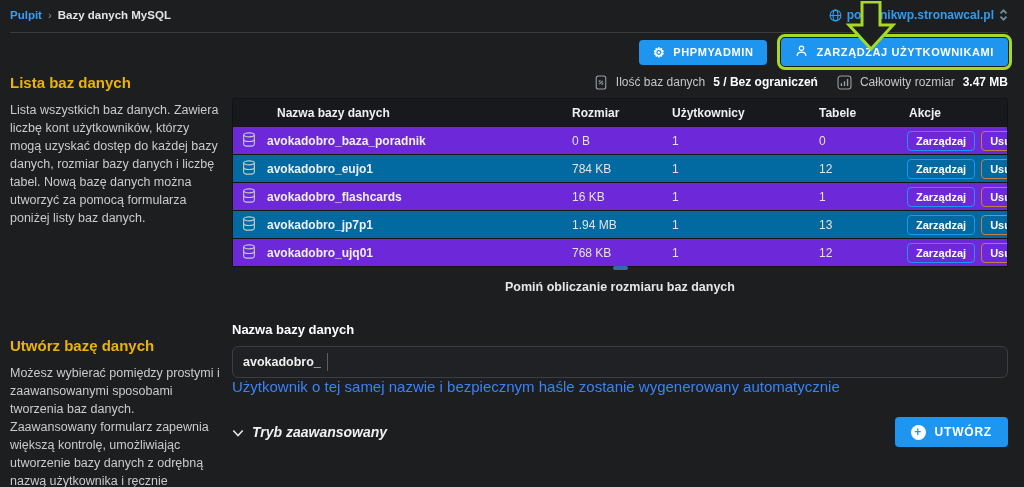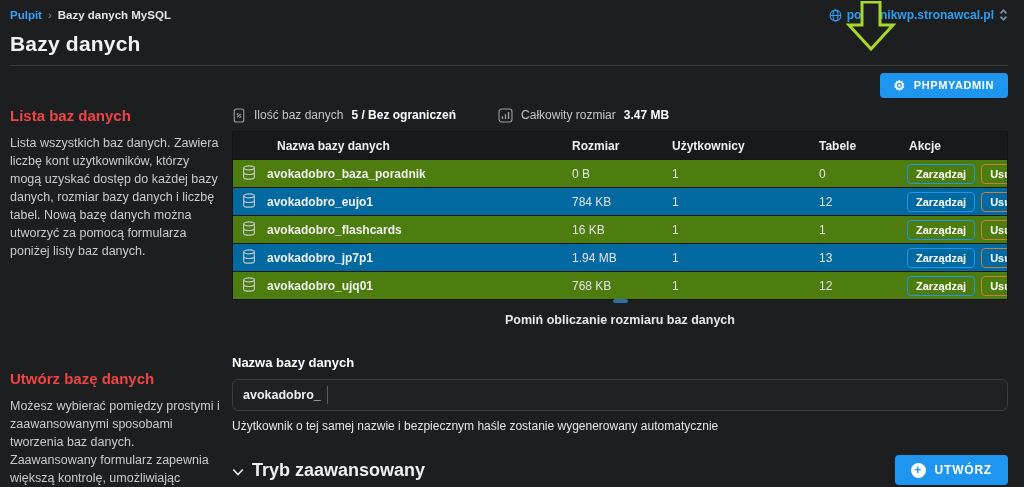--- a/index.html
+++ b/index.html
@@ -37,39 +37,39 @@
   .gear-glyph { font-size: 13px; line-height: 1; }
 
   
   .annotation-arrow { position: absolute; left: 846px; top: 1px; pointer-events: none; }
 
   
   .main { display: flex; gap: 10px; margin-top: 2px; }
   .left-col { width: 212px; flex: 0 0 212px; }
   .right-col { flex: 1; min-width: 0; }
 
-  .section-heading { font-size: 15px; font-weight: bold; color: #ef4444; margin-top: 4px; }
+  .section-heading { font-size: 15px; font-weight: bold; color: #eab308; margin-top: 4px; }
   .section-desc { font-size: 12.5px; color: #cbcbcb; line-height: 18px; margin-top: 10px; }
   .create-block { margin-top: 110px; }
 
   
-  .stats-row { display: flex; justify-content: flex-start; align-items: center; gap: 42px; height: 20px; margin-top: 2px; }
+  .stats-row { display: flex; justify-content: flex-end; align-items: center; gap: 19px; height: 20px; margin-top: 2px; }
   .stat { display: flex; align-items: center; gap: 8px; font-size: 12px; color: #c6c6c6; }
   .stat b { color: #ffffff; font-weight: bold; }
   .stat svg { display: block; }
 
   
   .db-table { margin-top: 6px; border: 1px solid #121316; border-radius: 2px; }
   .t-row, .t-head {
     display: grid;
     grid-template-columns: 1fr 100px 147px 90px 106px;
     align-items: center;
   }
   .t-head { background: #17191d; height: 27px; font-size: 12px; font-weight: bold; color: #f0f0f0; }
-  .t-row { height: 28px; background: #4d7c0f; font-size: 12px; color: #e4e4e4; border-top: 1px solid #151619; }
+  .t-row { height: 28px; background: #6d28d9; font-size: 12px; color: #e4e4e4; border-top: 1px solid #151619; }
   .t-row.alt { background: #0369a1; }
   .cell { padding: 0 8px; white-space: nowrap; overflow: hidden; }
   .cell-name { display: flex; align-items: center; gap: 10px; font-weight: bold; color: #f0f0f0; }
   .cell-name svg { flex: 0 0 auto; }
   .cell-actions { display: flex; gap: 6px; padding: 0 6px; }
   .btn-outline {
     background: transparent; color: #fff; font-size: 11px; font-weight: bold;
     border-radius: 4px; padding: 3px 8px; cursor: pointer;
     font-family: "Liberation Sans", sans-serif;
   }
@@ -83,24 +83,24 @@
 
   
   .create-form { margin-top: 28px; }
   .field-label { font-size: 13px; font-weight: bold; color: #ffffff; }
   .fake-input {
     margin-top: 9px; height: 32px; background: #202124; border: 1px solid #3a3d42; border-radius: 6px;
     display: flex; align-items: center; padding: 15px 10px; cursor: text;
   }
   .fake-input .prefix { font-size: 12.5px; font-weight: bold; color: #f0f0f0; }
   .fake-input .caret { width: 1px; height: 18px; background: #5a5d63; margin-left: 6px; }
-  .helper-text { margin-top: 8px; font-size: 12px; color: #e5e5e5; }
+  .helper-text { font-size: 15px; color: #3b82f6; }
 
   .form-bottom { display: flex; justify-content: space-between; align-items: center; margin-top: 22px; }
-  .advanced-toggle { display: flex; align-items: center; gap: 8px; font-size: 18px; font-weight: bold; color: #f0f0f0; cursor: pointer; }
+  .advanced-toggle { display: flex; align-items: center; gap: 8px; font-size: 14px; font-weight: bold; color: #f0f0f0; cursor: pointer; font-style: italic; }
   .btn-create {
     background: #1e96f0; color: #fff; border: none; border-radius: 4px;
     font-size: 12px; font-weight: bold; letter-spacing: .8px;
     padding: 0 16px; height: 30px; display: inline-flex; align-items: center; gap: 9px; cursor: pointer;
     font-family: "Liberation Sans", sans-serif;
   }
   .plus-circle {
     width: 15px; height: 15px; border-radius: 50%; background: #ffffff; color: #1e96f0;
     display: inline-flex; align-items: center; justify-content: center;
     font-size: 12px; font-weight: bold; line-height: 1;
@@ -128,33 +128,41 @@
       <span>poradnikwp.stronawcal.pl</span>
       <span>
         <svg width="9" height="12" viewBox="0 0 10 14" fill="none" stroke="#6f90a8" stroke-width="2">
           <path d="M1.5 5 L5 1.5 L8.5 5"></path>
           <path d="M1.5 9 L5 12.5 L8.5 9"></path>
         </svg>
       </span>
     </div>
   </div>
 
-  <div class="page-title">Bazy danych</div>
   <hr class="title-divider">
 
   <div class="annotation-arrow">
     <svg width="50" height="50" viewBox="0 0 50 50">
       <polygon points="16,1 34,1 34,24 47,24 25,48 3,24 16,24" fill="#1d1e20" stroke="#a8d826" stroke-width="3" stroke-linejoin="miter"></polygon>
     </svg>
   </div>
 
   <div class="actions-row">
     <button class="btn-solid">
       <span class="gear-glyph">⚙</span>
       <span>PHPMYADMIN</span>
+    </button>
+    <button class="btn-solid btn-manage-users">
+      <span>
+        <svg width="13" height="14" viewBox="0 0 24 24" fill="none" stroke="#ffffff" stroke-width="2.2">
+          <circle cx="12" cy="7" r="4"></circle>
+          <path d="M4 21c0-4.4 3.6-7 8-7s8 2.6 8 7"></path>
+        </svg>
+      </span>
+      <span>ZARZĄDZAJ UŻYTKOWNIKAMI</span>
     </button>
   </div>
 
   <div class="main">
 
     <div class="left-col">
       <div class="section-heading">Lista baz danych</div>
       <div class="section-desc">Lista wszystkich baz danych. Zawiera liczbę kont użytkowników, którzy mogą uzyskać dostęp do każdej bazy danych, rozmiar bazy danych i liczbę tabel. Nową bazę danych można utworzyć za pomocą formularza poniżej listy baz danych.</div>
 
       <div class="create-block">

